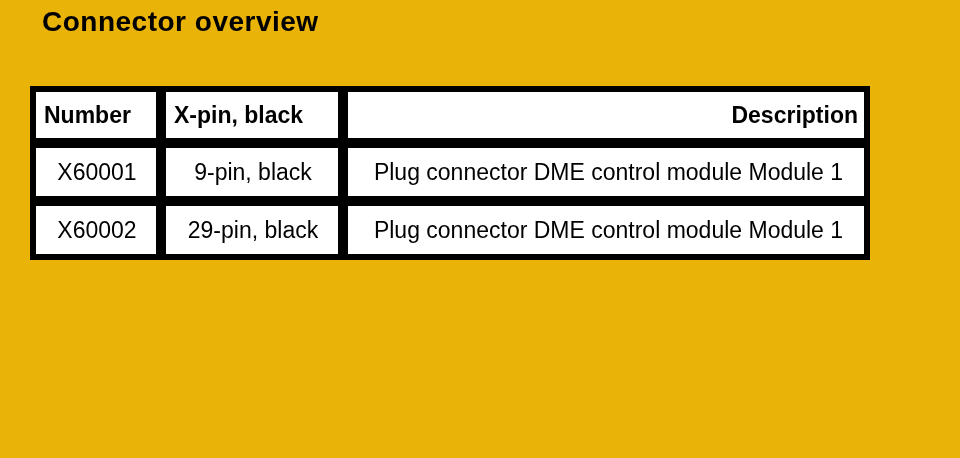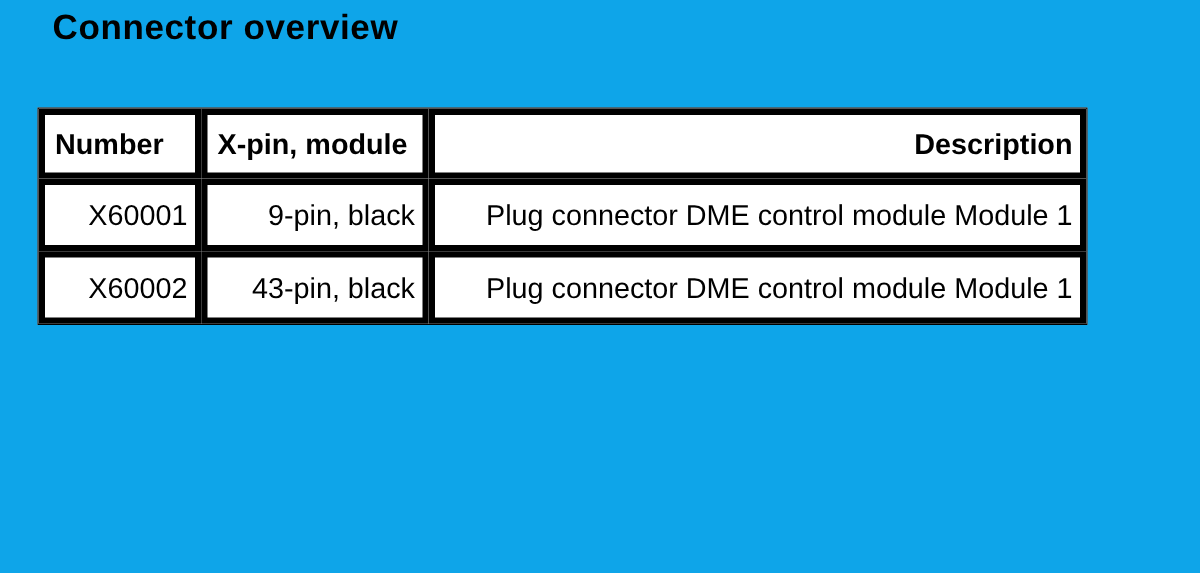--- a/index.html
+++ b/index.html
@@ -3,21 +3,21 @@
 <meta charset="utf-8">
 <style>
   html, body {
     margin: 0;
     padding: 0;
   }
   .page {
     position: relative;
     width: 960px;
     height: 458px;
-    background: #0ea5e9;
+    background: #eab308;
     color: #000000;
     font-family: "Liberation Sans", "DejaVu Sans", sans-serif;
     overflow: hidden;
   }
   .page-title {
     position: absolute;
     left: 42px;
     top: 6px;
     font-size: 28px;
     font-weight: bold;
@@ -52,21 +52,21 @@
     font-weight: bold;
     height: 46px;
     text-align: left;
   }
   .connector-table th.center {
     text-align: right;
   }
   .connector-table td {
     font-weight: normal;
     height: 48px;
-    text-align: right;
+    text-align: center;
   }
   .connector-table td.desc {
     padding-left: 11px;
   }
 </style>
 </head>
 <body>
 
 <div class="page">
 
@@ -74,31 +74,31 @@
 
   <table class="connector-table">
     <colgroup>
       <col class="col-number">
       <col class="col-pin">
       <col class="col-desc">
     </colgroup>
     <thead>
       <tr>
         <th>Number</th>
-        <th>X-pin, module</th>
+        <th>X-pin, black</th>
         <th class="center">Description</th>
       </tr>
     </thead>
     <tbody>
       <tr>
         <td>X60001</td>
         <td>9-pin, black</td>
         <td class="desc">Plug connector DME control module Module 1</td>
       </tr>
       <tr>
         <td>X60002</td>
-        <td>43-pin, black</td>
+        <td>29-pin, black</td>
         <td class="desc">Plug connector DME control module Module 1</td>
       </tr>
     </tbody>
   </table>
 
 </div>
 
 </body></html>

